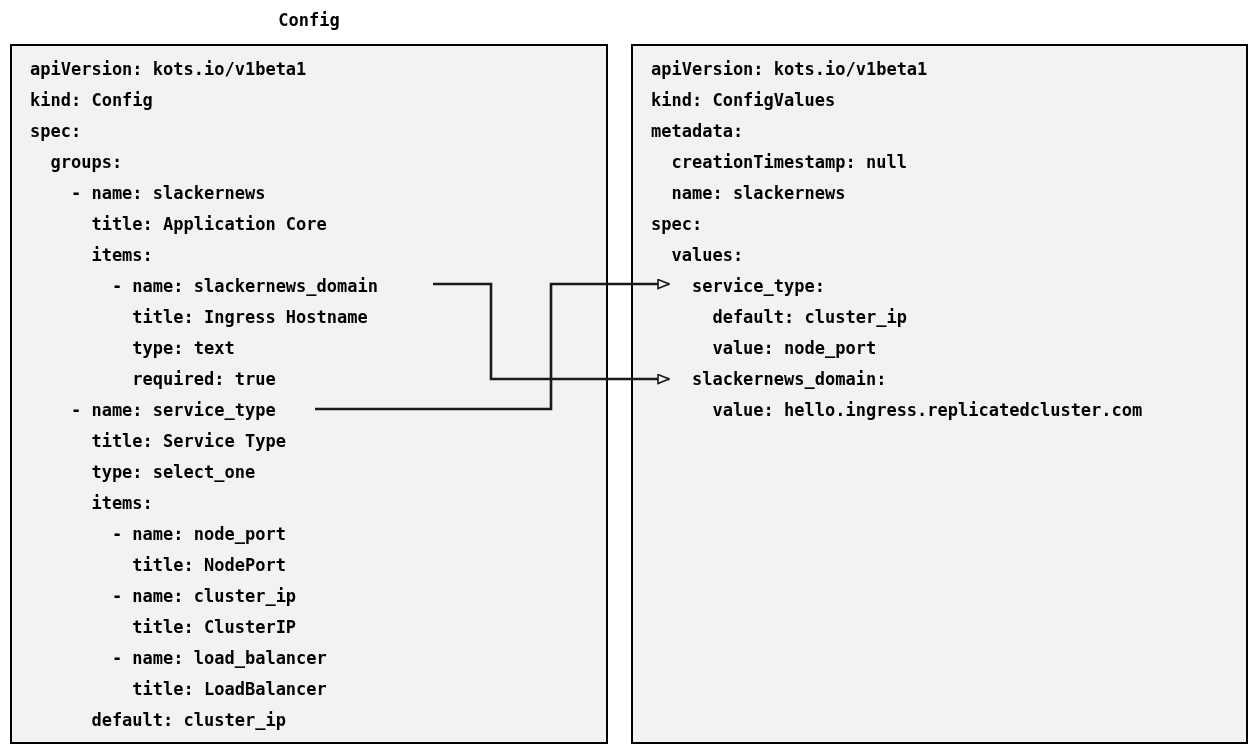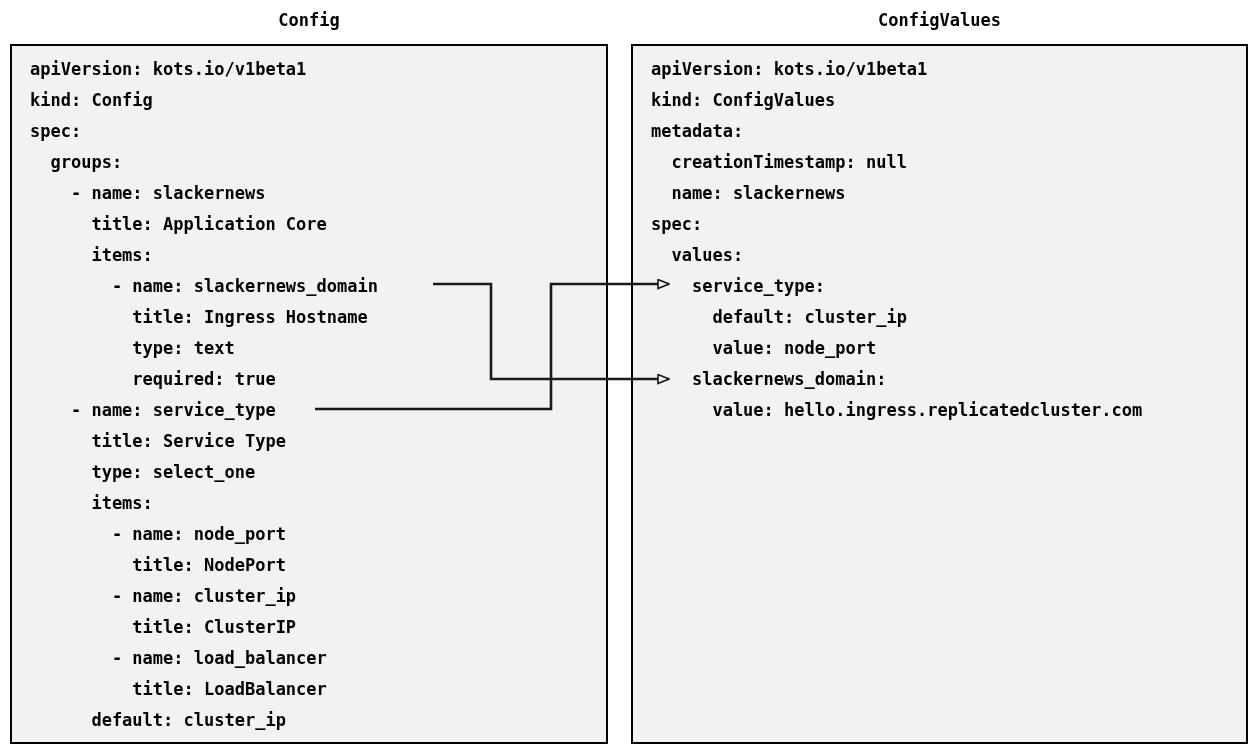--- a/index.html
+++ b/index.html
@@ -77,21 +77,20 @@
     pointer-events: none;
   }
 </style>
 </head>
 <body>
 
 <div class="stage">
 
   <div class="panel-title" id="title-config">Config</div>
 
-  <div class="panel-title" id="title-values">ConfigValues</div>
 
   <div class="panel" id="panel-config">
     <div class="yaml" id="yaml-config"><span class="ln">apiVersion: kots.io/v1beta1</span><span class="ln">kind: Config</span><span class="ln">spec:</span><span class="ln">  groups:</span><span class="ln">    - name: slackernews</span><span class="ln">      title: Application Core</span><span class="ln">      items:</span><span class="ln">        - name: slackernews_domain</span><span class="ln">          title: Ingress Hostname</span><span class="ln">          type: text</span><span class="ln">          required: true</span><span class="ln">    - name: service_type</span><span class="ln">      title: Service Type</span><span class="ln">      type: select_one</span><span class="ln">      items:</span><span class="ln">        - name: node_port</span><span class="ln">          title: NodePort</span><span class="ln">        - name: cluster_ip</span><span class="ln">          title: ClusterIP</span><span class="ln">        - name: load_balancer</span><span class="ln">          title: LoadBalancer</span><span class="ln">      default: cluster_ip</span></div>
   </div>
 
   <div class="panel" id="panel-values">
     <div class="yaml" id="yaml-values"><span class="ln">apiVersion: kots.io/v1beta1</span><span class="ln">kind: ConfigValues</span><span class="ln">metadata:</span><span class="ln">  creationTimestamp: null</span><span class="ln">  name: slackernews</span><span class="ln">spec:</span><span class="ln">  values:</span><span class="ln">    service_type:</span><span class="ln">      default: cluster_ip</span><span class="ln">      value: node_port</span><span class="ln">    slackernews_domain:</span><span class="ln">      value: hello.ingress.replicatedcluster.com</span></div>
   </div>
 
   <svg id="connectors" viewBox="0 0 1258 756" width="1258" height="756">

